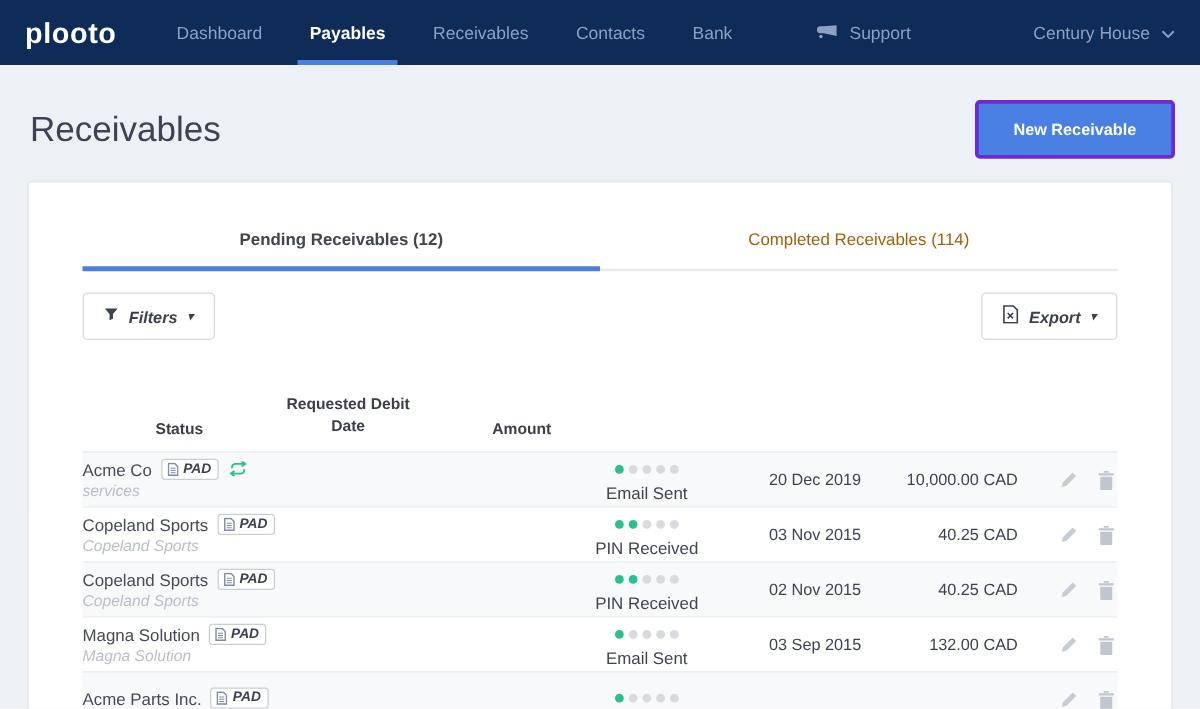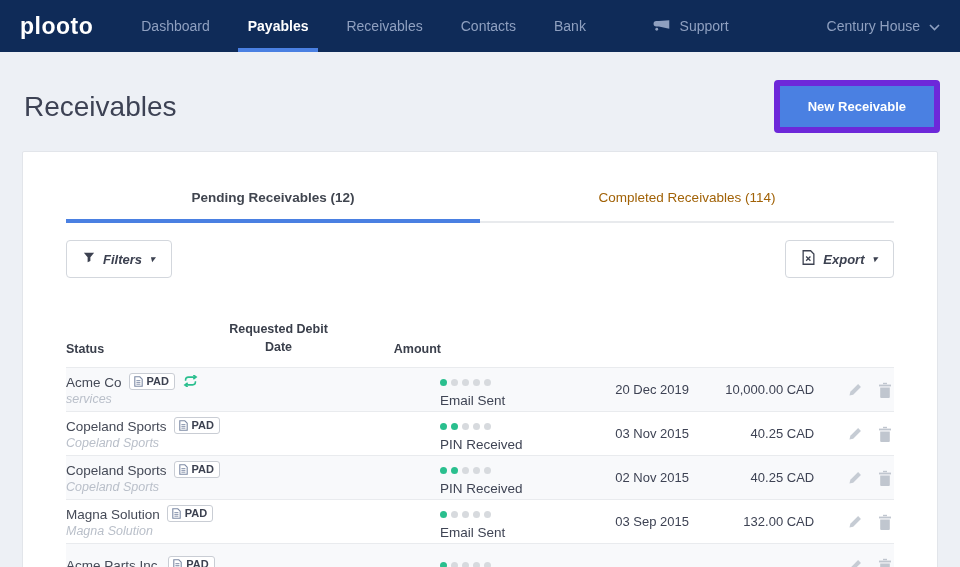--- a/index.html
+++ b/index.html
@@ -13,21 +13,21 @@
   .nav-item { color:#8fa0c0; font-size:14px; display:flex; align-items:center; padding:0 4px; position:relative; cursor:pointer; }
   .nav-item.active { color:#ffffff; font-weight:700; }
   .nav-item.active::after { content:""; position:absolute; left:-6px; right:-6px; bottom:0; height:4px; background:#4a80e2; }
   .nav-right { margin-left:auto; display:flex; align-items:center; gap:8px; }
   .support { display:flex; align-items:center; gap:9px; color:#8fa0c0; font-size:14px; cursor:pointer; margin-right:90px; }
   .account { display:flex; align-items:center; gap:9px; color:#8fa0c0; font-size:14px; cursor:pointer; }
 
   
   .page-header { display:flex; align-items:center; justify-content:space-between; padding:28px 20px 18px 24px; }
   .page-title { font-size:28px; color:#3d4254; font-weight:400; }
-  .btn-primary { background:#4a80e2; border:6px solid #6d28d9; color:#fff; font-size:13px; font-weight:700;
+  .btn-primary { background:#4a80e2; border:3px solid #6d28d9; color:#fff; font-size:13px; font-weight:700;
                  padding:13px 28px; border-radius:4px; cursor:pointer; font-family:inherit; }
 
   
   .card { margin:0 22px; background:#fff; border:1px solid #e2e5ea; border-radius:2px; height:480px; padding:0 43px; }
 
   
   .tabs { display:flex; padding-top:38px; }
   .tab { flex:1; text-align:center; font-size:13.5px; padding-bottom:14px; cursor:pointer; }
   .tab.active { color:#40454f; font-weight:700; border-bottom:4px solid #4a80e2; }
   .tab.inactive { color:#a16207; border-bottom:2px solid #e8eaed; padding-bottom:16px; }
@@ -35,32 +35,32 @@
   
   .toolbar { display:flex; justify-content:space-between; margin-top:17px; }
   .btn-light { display:inline-flex; align-items:center; gap:8px; background:#fff; border:1px solid #d3d7dd;
                border-radius:4px; padding:9px 16px; font-size:13px; font-weight:700; color:#3c4150;
                cursor:pointer; font-family:inherit;font-style:italic; }
   .caret { font-size:9px; color:#3c4150; }
 
   
   .thead { display:flex; align-items:flex-end; margin-top:42px; padding-bottom:11px; font-size:12.5px; font-weight:700; color:#3a3f4b; }
   .col-contact { width:375px; }
-  .col-status  { width:155px; text-align:left; }
+  .col-status  { width:155px; text-align:center; }
   .col-date    { width:115px; text-align:center; }
   .col-amount  { width:105px; text-align:right; }
   .col-actions { width:80px; }
   .thead .col-date { line-height:1.45; }
 
   .row { display:flex; align-items:center; height:44px; border-top:1px solid #e9ebee; cursor:pointer; }
   .row.stripe { background:#f8f9fb; }
   .contact-line { display:flex; align-items:flex-end; gap:7px; font-size:13.5px; color:#454a57; }
   .memo { font-size:12.5px; color:#b9bfc9; font-style:italic; margin-top:2px; }
   .badge { display:inline-flex; align-items:center; gap:4px; border:1px solid #c9cdd4; border-radius:3px;
-           padding:1px 5px 2px 4px; font-size:11px; font-weight:700; color:#3c4150; background:#fff; }
+           padding:1px 5px 2px 4px; font-size:11px; font-weight:700; color:#3c4150; background:#fff;font-style:italic; }
   .dots { display:inline-flex; gap:4px; justify-content:center; }
   .dot { width:7px; height:7px; border-radius:50%; background:#d7dade; }
   .dot.on { background:#2abf8e; }
   .status-label { font-size:13.5px; color:#3f4454; margin-top:3px; }
   .cell-date, .cell-amount { font-size:13px; color:#3e4354; }
   .actions { display:flex; justify-content:flex-end; align-items:center; gap:15px; padding-right:2px; }
   .icon-btn { background:none; border:none; cursor:pointer; padding:0; line-height:0; }
 </style>
 </head>
 <body>

